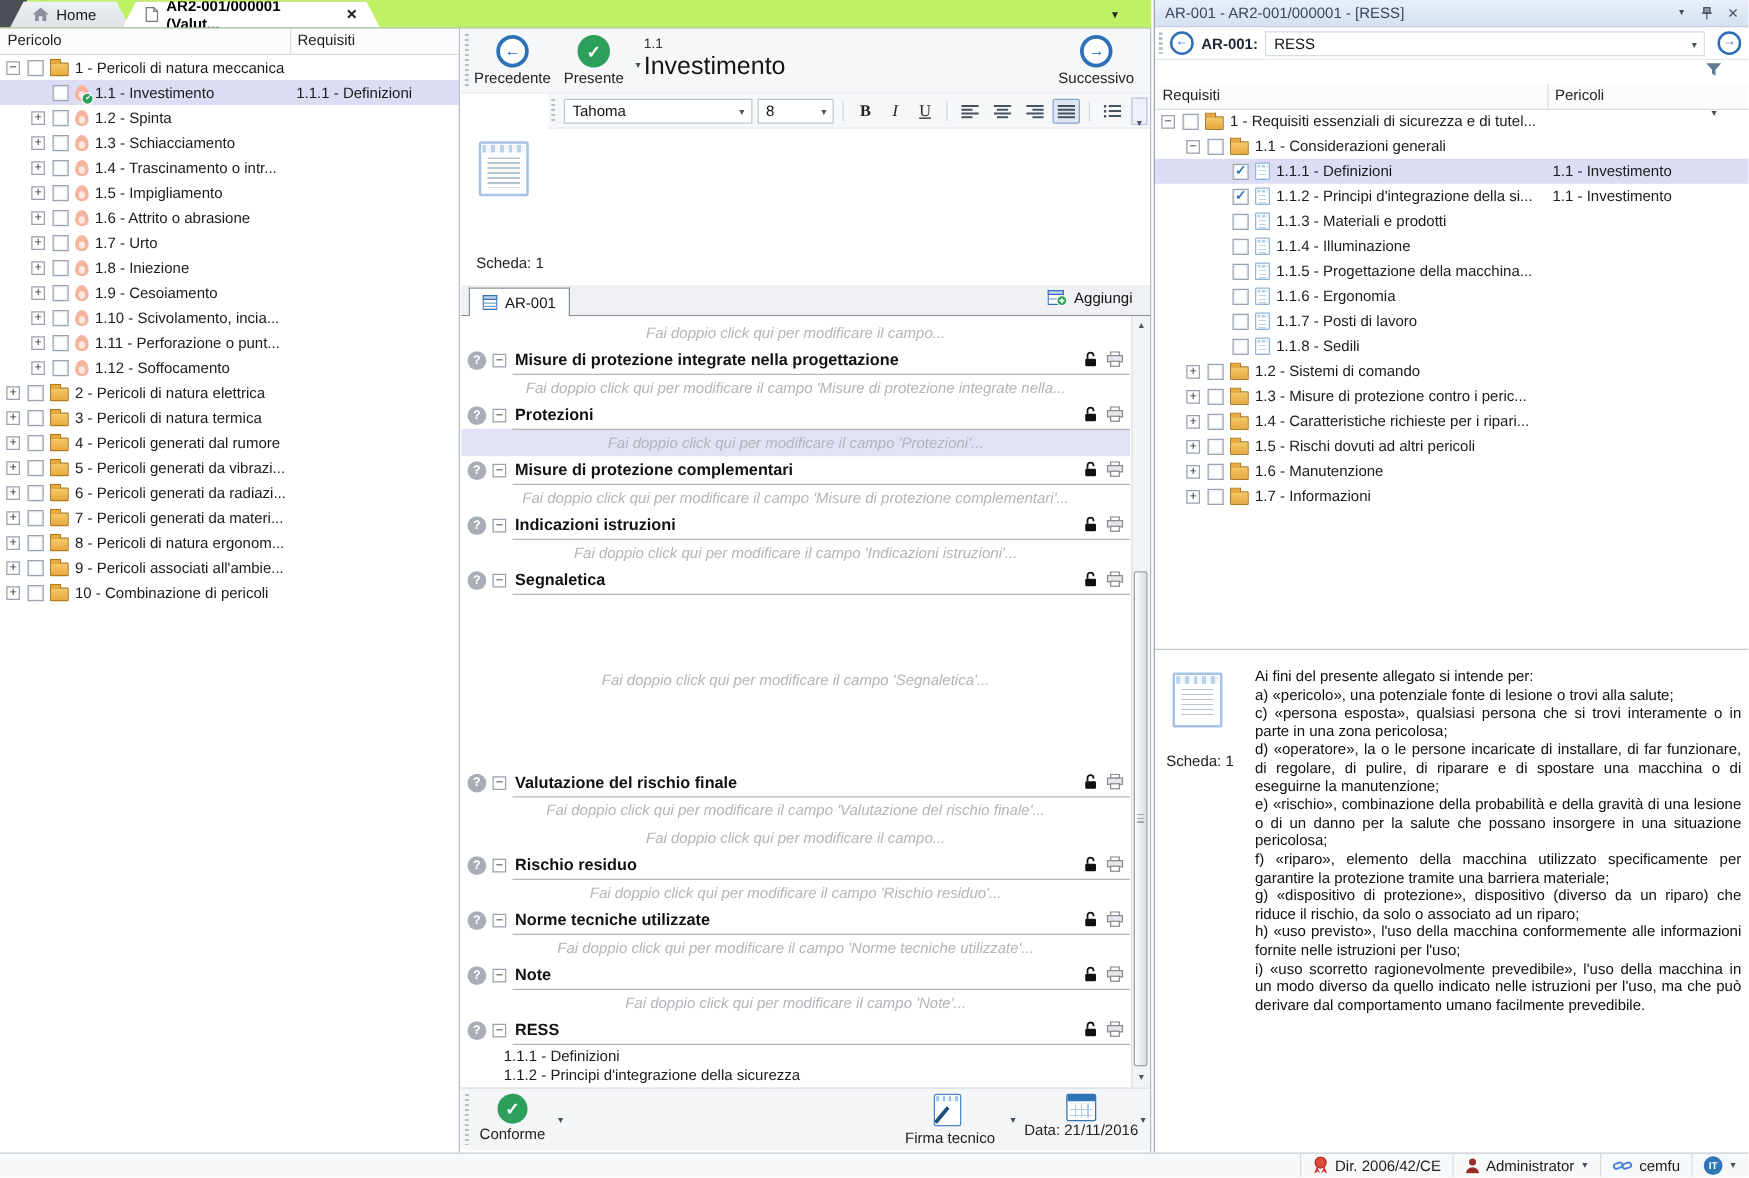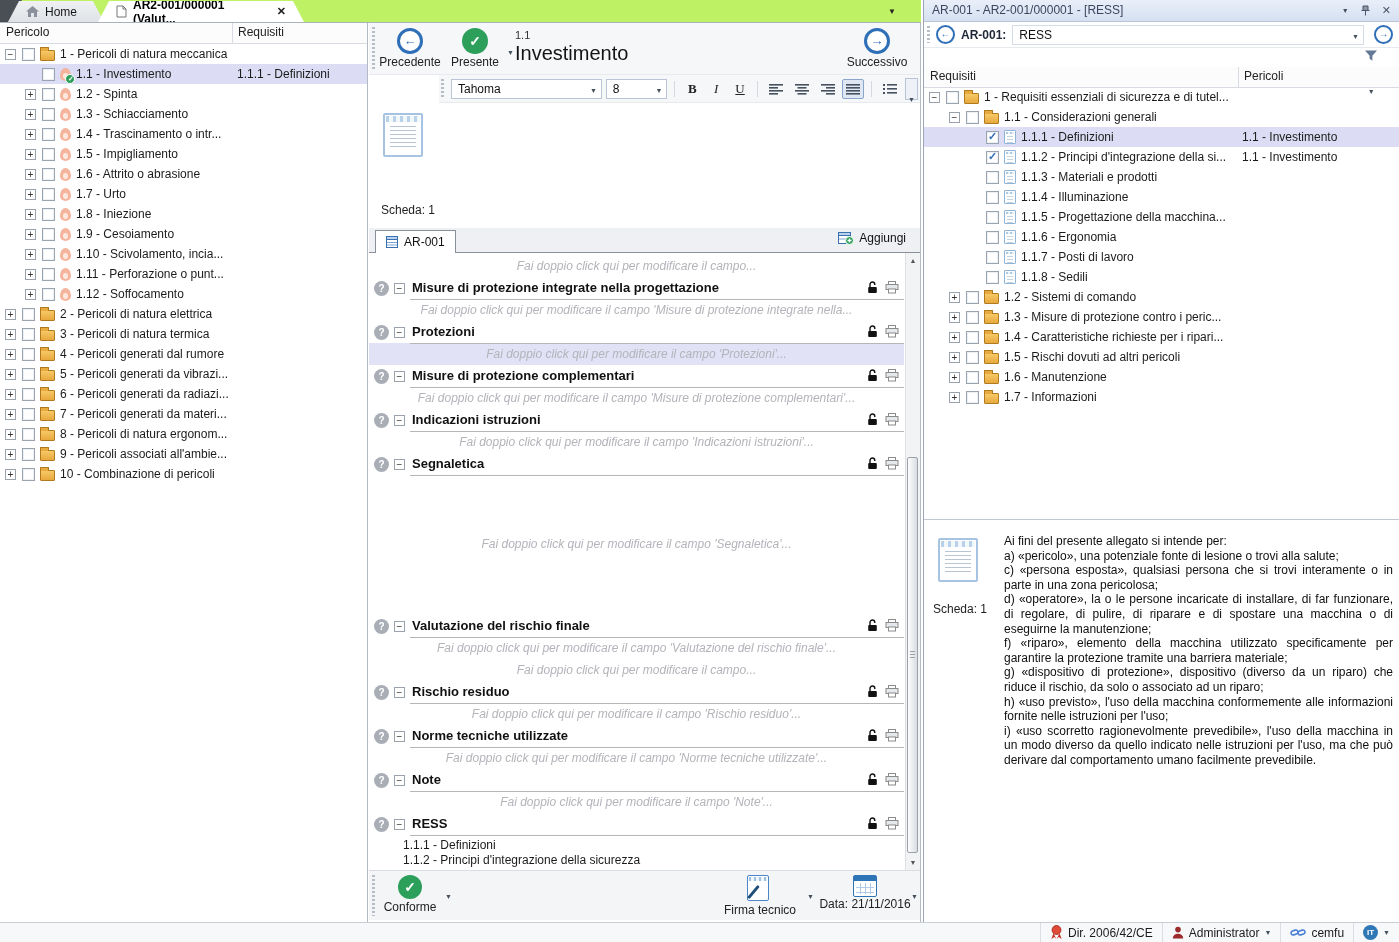--- a/index.html
+++ b/index.html
@@ -844,20 +844,21 @@
         </div>
       </div>
     <div id="r-info">
       <div class="bigpad" style="left:14px;top:18px;"></div>
       <div id="r-scheda">Scheda: 1</div>
       <div id="r-text">
           <div class="ipar">Ai fini del presente allegato si intende per:</div>
           <div class="ipar">a) «pericolo», una potenziale fonte di lesione o trovi alla salute;</div>
           <div class="ipar">c) «persona esposta», qualsiasi persona che si trovi interamente o in parte in una zona pericolosa;</div>
           <div class="ipar">d) «operatore», la o le persone incaricate di installare, di far funzionare, di regolare, di pulire, di riparare e di spostare una macchina o di eseguirne la manutenzione;</div>
+          <div class="ipar">e) «rischio», combinazione della probabilità e della gravità di una lesione o di un danno per la salute che possano insorgere in una situazione pericolosa;</div>
           <div class="ipar">f) «riparo», elemento della macchina utilizzato specificamente per garantire la protezione tramite una barriera materiale;</div>
           <div class="ipar">g) «dispositivo di protezione», dispositivo (diverso da un riparo) che riduce il rischio, da solo o associato ad un riparo;</div>
           <div class="ipar">h) «uso previsto», l'uso della macchina conformemente alle informazioni fornite nelle istruzioni per l'uso;</div>
           <div class="ipar">i) «uso scorretto ragionevolmente prevedibile», l'uso della macchina in un modo diverso da quello indicato nelle istruzioni per l'uso, ma che può derivare dal comportamento umano facilmente prevedibile.</div>
         </div>
     </div>
   </div>
 
   <div id="statusbar">
     <span class="sitem">

